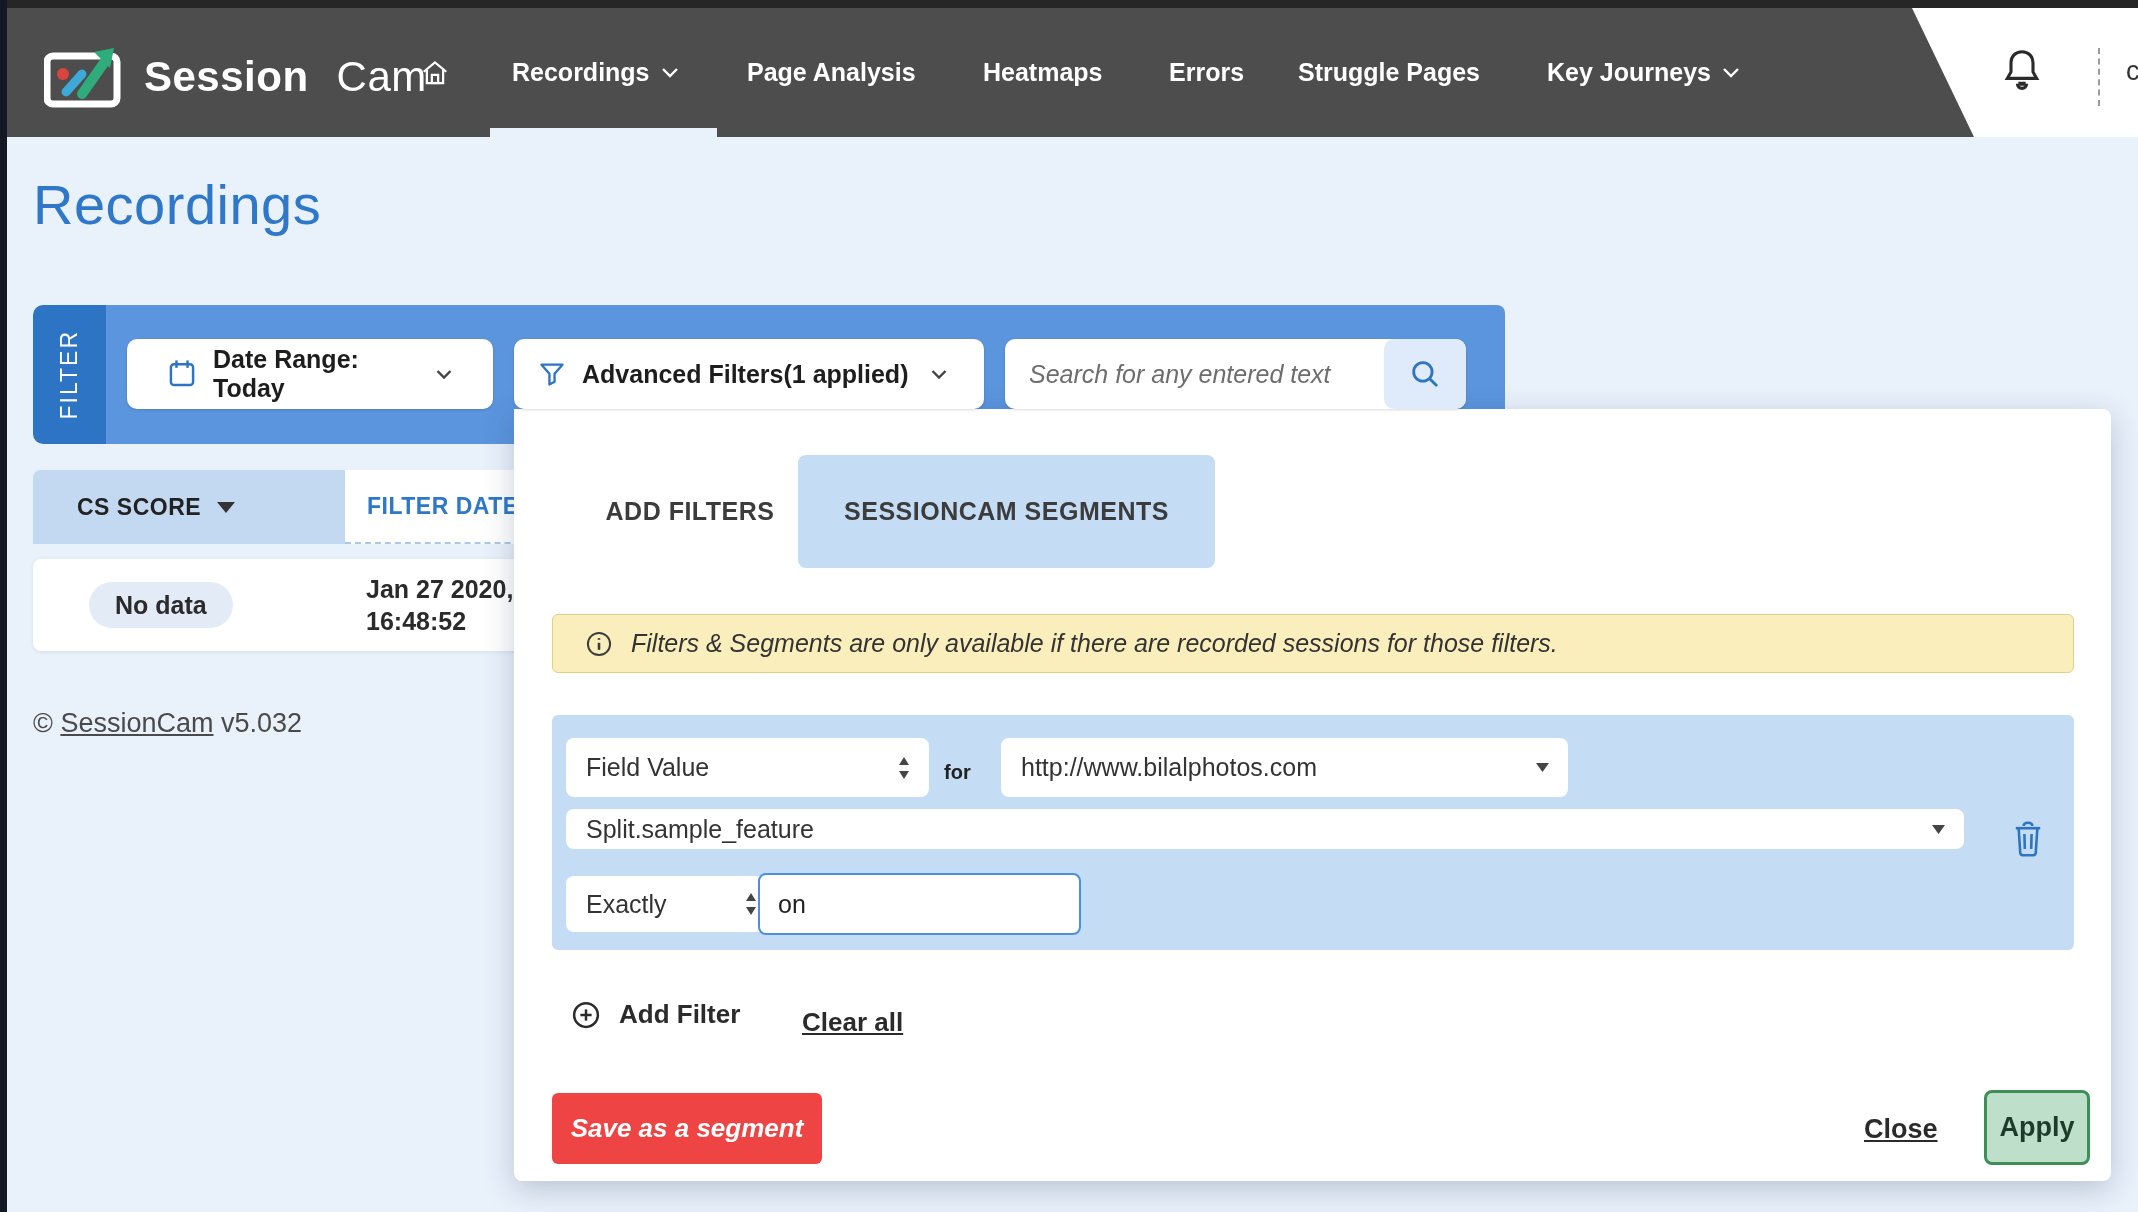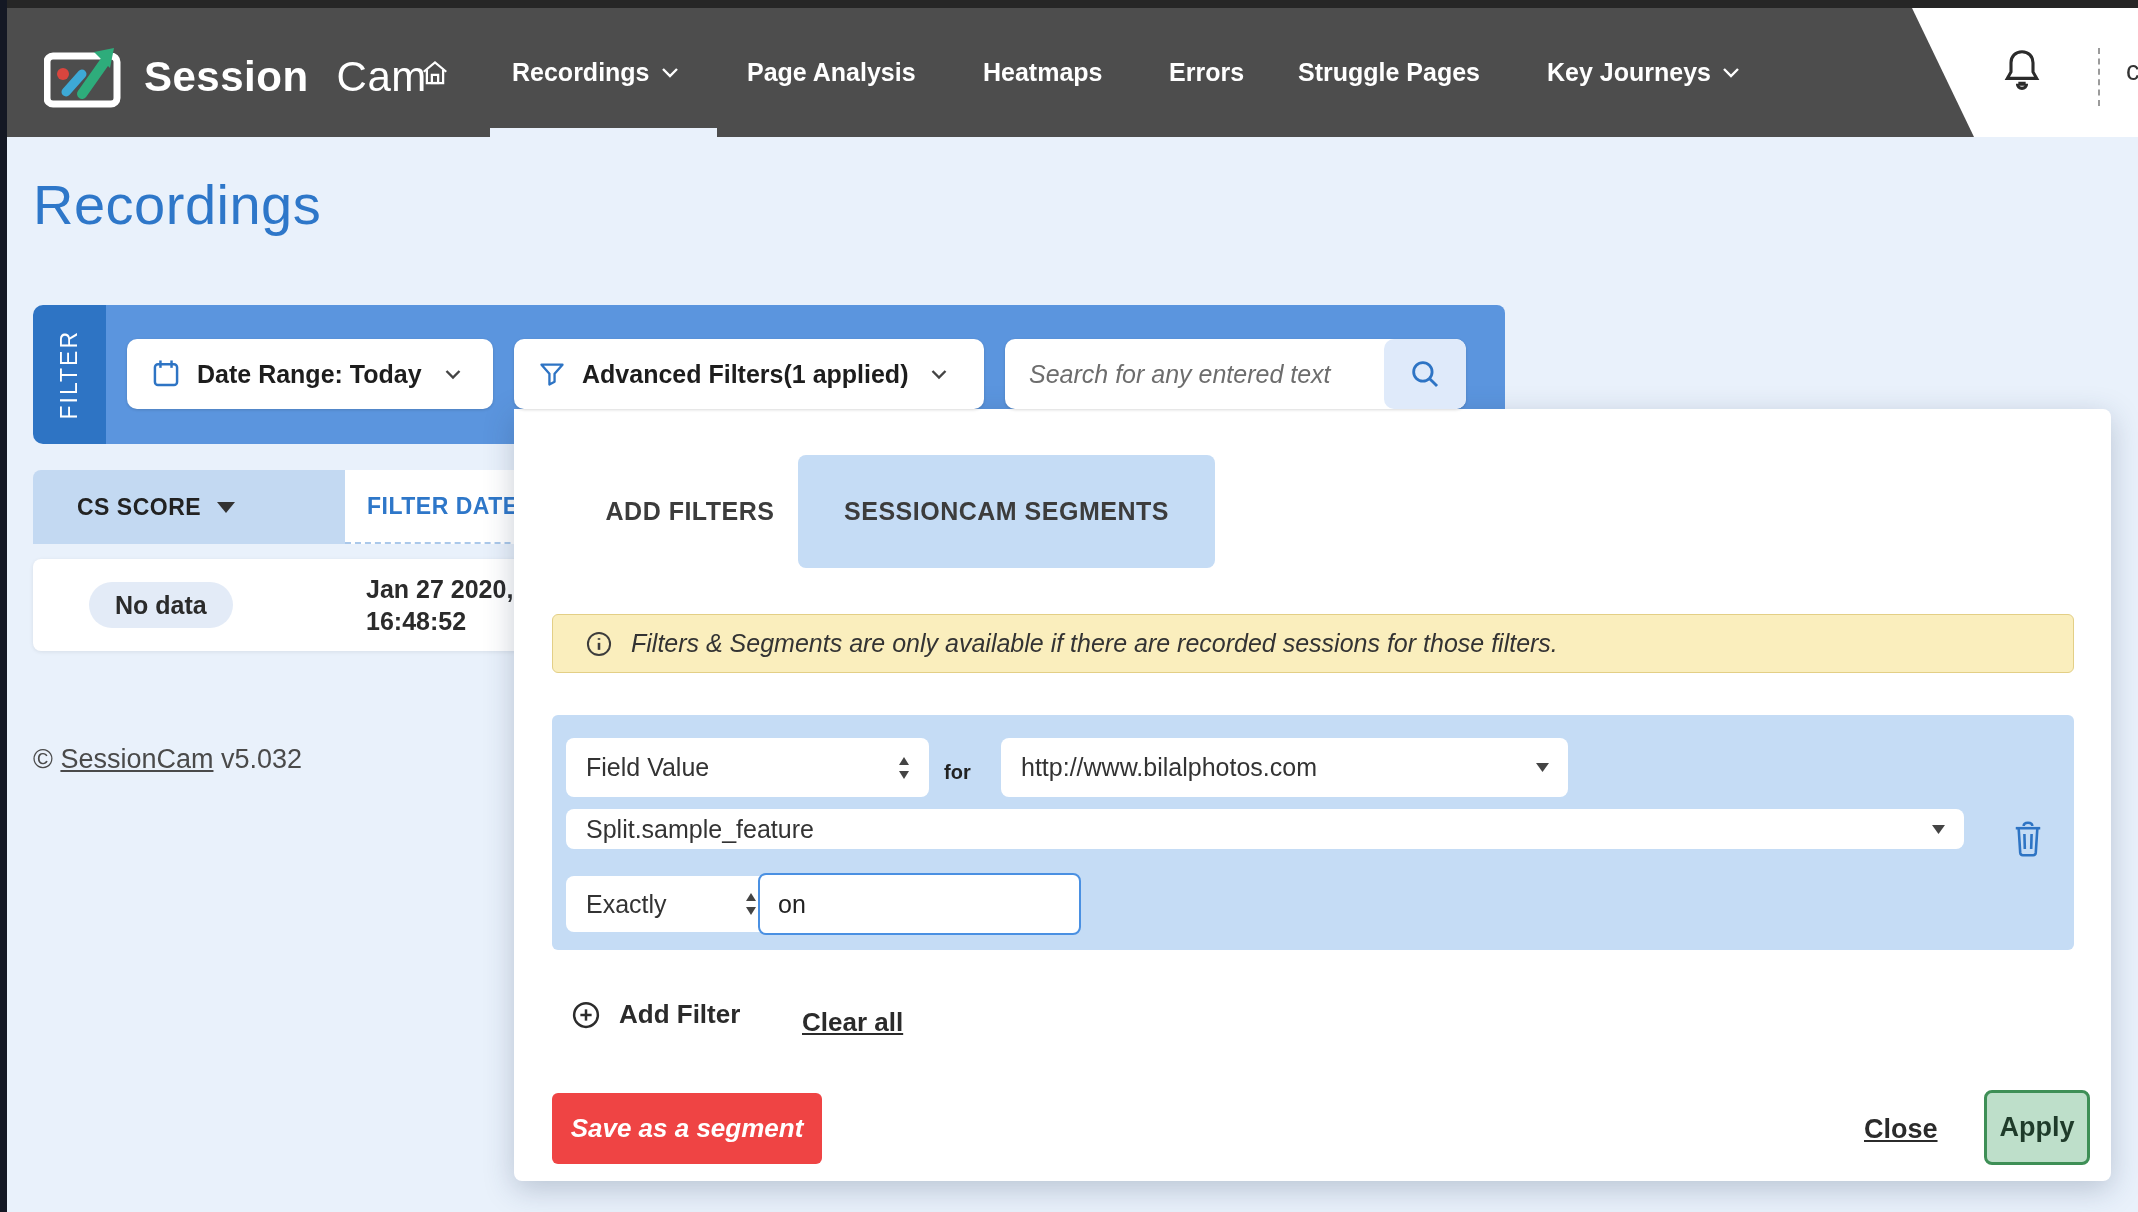--- a/index.html
+++ b/index.html
@@ -31,21 +31,21 @@
   
   .filter-tab { position:absolute; left:33px; top:305px; width:73px; height:139px; background:#2e74c4;
                 border-radius:10px 0 0 10px; display:flex; align-items:center; justify-content:center; z-index:10; }
   .filter-tab span { writing-mode:vertical-rl; transform:rotate(180deg); color:#fff; font-size:23px;
                      letter-spacing:2px; font-weight:400; }
   .filter-bar { position:absolute; left:106px; top:305px; width:1399px; height:139px; background:#5b95de;
                 border-radius:0 8px 8px 0; z-index:5; }
   .bar-btn { position:absolute; top:339px; height:70px; background:#fff; border-radius:10px;
              display:flex; align-items:center; box-shadow:0 1px 3px rgba(0,0,0,0.15);
              font-size:25px; font-weight:700; color:#1d1d1d; cursor:pointer; z-index:25; }
-  .btn-date { left:127px; width:366px; padding:0 24px; gap:16px; }
+  .btn-date { left:127px; width:366px; padding:0 40px; gap:16px; }
   .btn-adv  { left:514px; width:470px; padding:0 24px; gap:16px; }
   .chev { margin-left:6px; }
   .search-box { position:absolute; left:1005px; top:339px; width:461px; height:70px; background:#fff;
                 border-radius:10px; display:flex; align-items:stretch; overflow:hidden;
                 box-shadow:0 1px 3px rgba(0,0,0,0.15); z-index:25; }
   .search-box input { flex:1; border:none; outline:none; padding:0 10px 0 24px; font-size:25px; font-style:italic;
                       color:#333; font-family:"Liberation Sans",sans-serif; background:transparent; }
   .search-box input::placeholder { color:#6d6d6d; opacity:1; }
   .search-btn { width:82px; background:#dfeafa; display:flex; align-items:center; justify-content:center;
                 border:none; cursor:pointer; border-radius:10px; }
@@ -55,21 +55,21 @@
            border-radius:8px 0 0 0; display:flex; align-items:center; padding-left:44px; gap:16px;
            font-size:23px; font-weight:700; color:#222; letter-spacing:0.5px; cursor:pointer; }
   .th-sd { position:absolute; left:345px; top:470px; width:335px; height:74px; background:#fff;
            border-bottom:2px dashed #aac8ea; display:flex; align-items:center; padding-left:22px;
            font-size:23px; font-weight:700; color:#2e77c9; letter-spacing:0.5px; cursor:pointer; }
   .row-card { position:absolute; left:33px; top:559px; width:647px; height:92px; background:#fff;
               border-radius:8px; box-shadow:0 1px 4px rgba(0,0,0,0.08); }
   .pill { position:absolute; left:56px; top:23px; height:46px; padding:0 26px; background:#e3ebf7;
           border-radius:23px; display:flex; align-items:center; font-size:25px; font-weight:700; color:#2b2b2b; }
   .row-date { position:absolute; left:333px; top:14px; font-size:25px; font-weight:700; color:#2b2b2b; line-height:32px; }
-  .footer { position:absolute; left:33px; top:708px; font-size:27px; color:#4a4a4a;margin-top:36px; }
+  .footer { position:absolute; left:33px; top:708px; font-size:27px; color:#4a4a4a; }
   .footer .brand-link { text-decoration:underline; cursor:pointer; }
 
   
   .panel { position:absolute; left:514px; top:409px; width:1597px; height:772px; background:#fff;
            border-radius:0 8px 8px 8px; box-shadow:0 8px 30px rgba(40,60,90,0.25); z-index:15; }
   .panel-notch { position:absolute; left:16px; top:-12px; width:0; height:0;
                  border-left:14px solid transparent; border-right:14px solid transparent;
                  border-bottom:12px solid #fff; }
   .tab-plain { position:absolute; left:66px; top:46px; width:220px; height:113px; display:flex; align-items:center;
                justify-content:center; font-size:25px; font-weight:700; color:#3c3c3c; letter-spacing:0.5px; cursor:pointer; }

